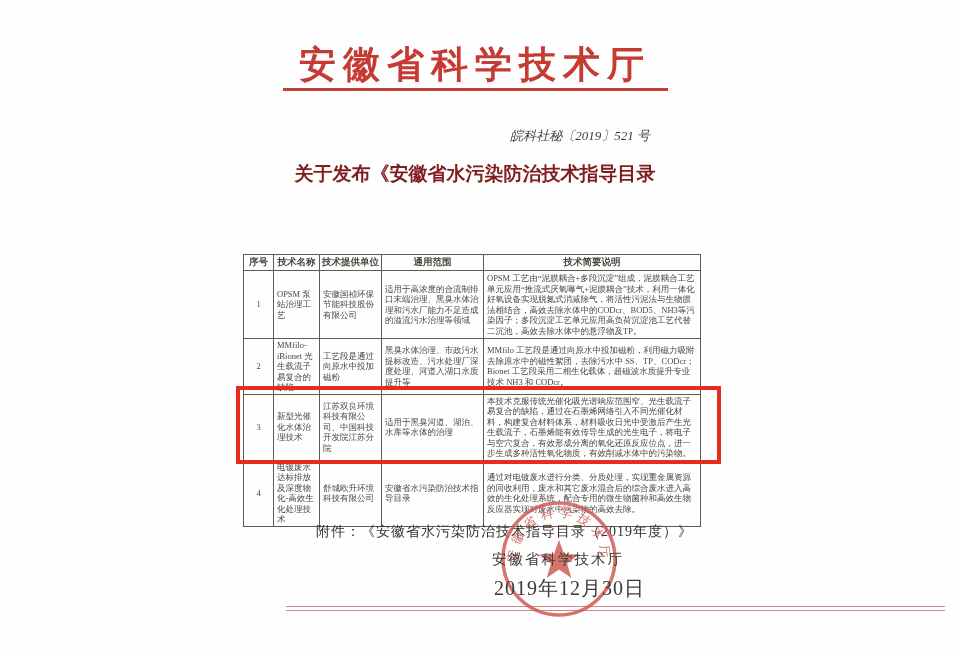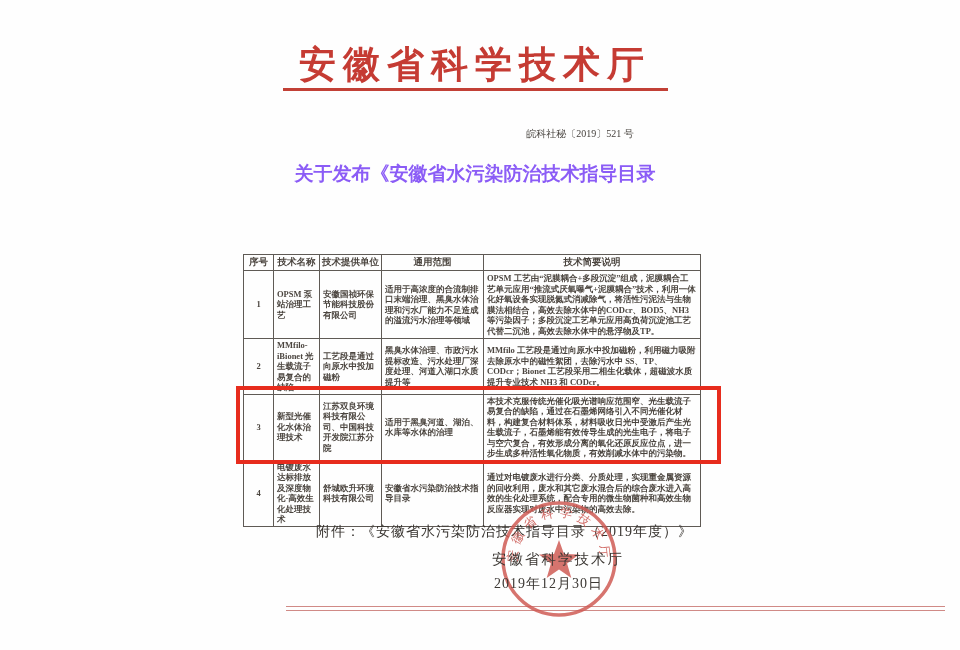--- a/index.html
+++ b/index.html
@@ -9,45 +9,45 @@
     font-family:"Liberation Serif","DejaVu Serif",serif;
     color:#3a3a3a;
   }
   .abs{position:absolute;}
   
   .agency-head{
     top:40px;left:95px;width:760px;text-align:center;
     font-size:37px;font-weight:bold;color:#c53b33;letter-spacing:7px;
   }
   .head-rule{left:283px;top:88px;width:385px;height:3px;background:#c24036;}
-  .doc-number{top:127px;left:470px;width:220px;text-align:center;font-size:10px;color:#45403c;}
+  .doc-number{top:127px;left:470px;width:220px;text-align:center;font-size:13px;color:#45403c;font-style:italic;}
   .notice-title{left:230px;top:160px;width:490px;text-align:center;
-    font-weight:bold;font-size:19px;line-height:27px;color:#8b5cf6;}
+    font-weight:bold;font-size:19px;line-height:27px;color:#7f1d1d;}
   
   table.tech-table{
     left:243px;top:254px;width:457px;position:absolute;
     border-collapse:collapse;table-layout:fixed;
     font-size:8.5px;line-height:10.5px;color:#4b453f;
     font-family:"Liberation Serif","DejaVu Serif",serif;
   }
   .tech-table td,.tech-table th{
-    border:1px solid #5f5a55;padding:1px 3px;vertical-align:middle;overflow:hidden;font-weight:bold;
+    border:1px solid #5f5a55;padding:1px 3px;vertical-align:middle;overflow:hidden;
   }
   .tech-table th{font-weight:bold;font-size:9.5px;height:15px;padding:0 1px;}
   .tech-table .c-no{text-align:center;}
   .tech-table .c-desc{text-align:left;vertical-align:middle;}
   tr.r1{height:68px;} tr.r2{height:54px;} tr.r3{height:64px;} tr.r4{height:66px;}
   
   .highlight-box{
     left:236px;top:386px;width:477px;height:70px;
     border:4px solid #e72c1d;z-index:6;pointer-events:none;
   }
   .attachment-line{left:316px;top:503px;font-size:14px;color:#37332f;letter-spacing:1px;margin-top:20px;}
   .sig-agency{left:492px;top:550px;font-size:14.5px;color:#3c3834;letter-spacing:2px;z-index:4;}
-  .sig-date{left:494px;top:575px;font-size:14px;color:#3c3834;letter-spacing:1px;z-index:4;}
+  .sig-date{left:494px;top:575px;font-size:20px;color:#3c3834;letter-spacing:1px;z-index:4;}
   .seal{left:497px;top:497px;z-index:3;opacity:0.85;}
   .footer-rule{
     left:286px;top:606px;width:659px;height:3px;
     border-top:1px solid #d08a86;border-bottom:1px solid #d08a86;
   }
 </style>
 </head>
 <body>
 
 <div class="abs agency-head">安徽省科学技术厅</div>

